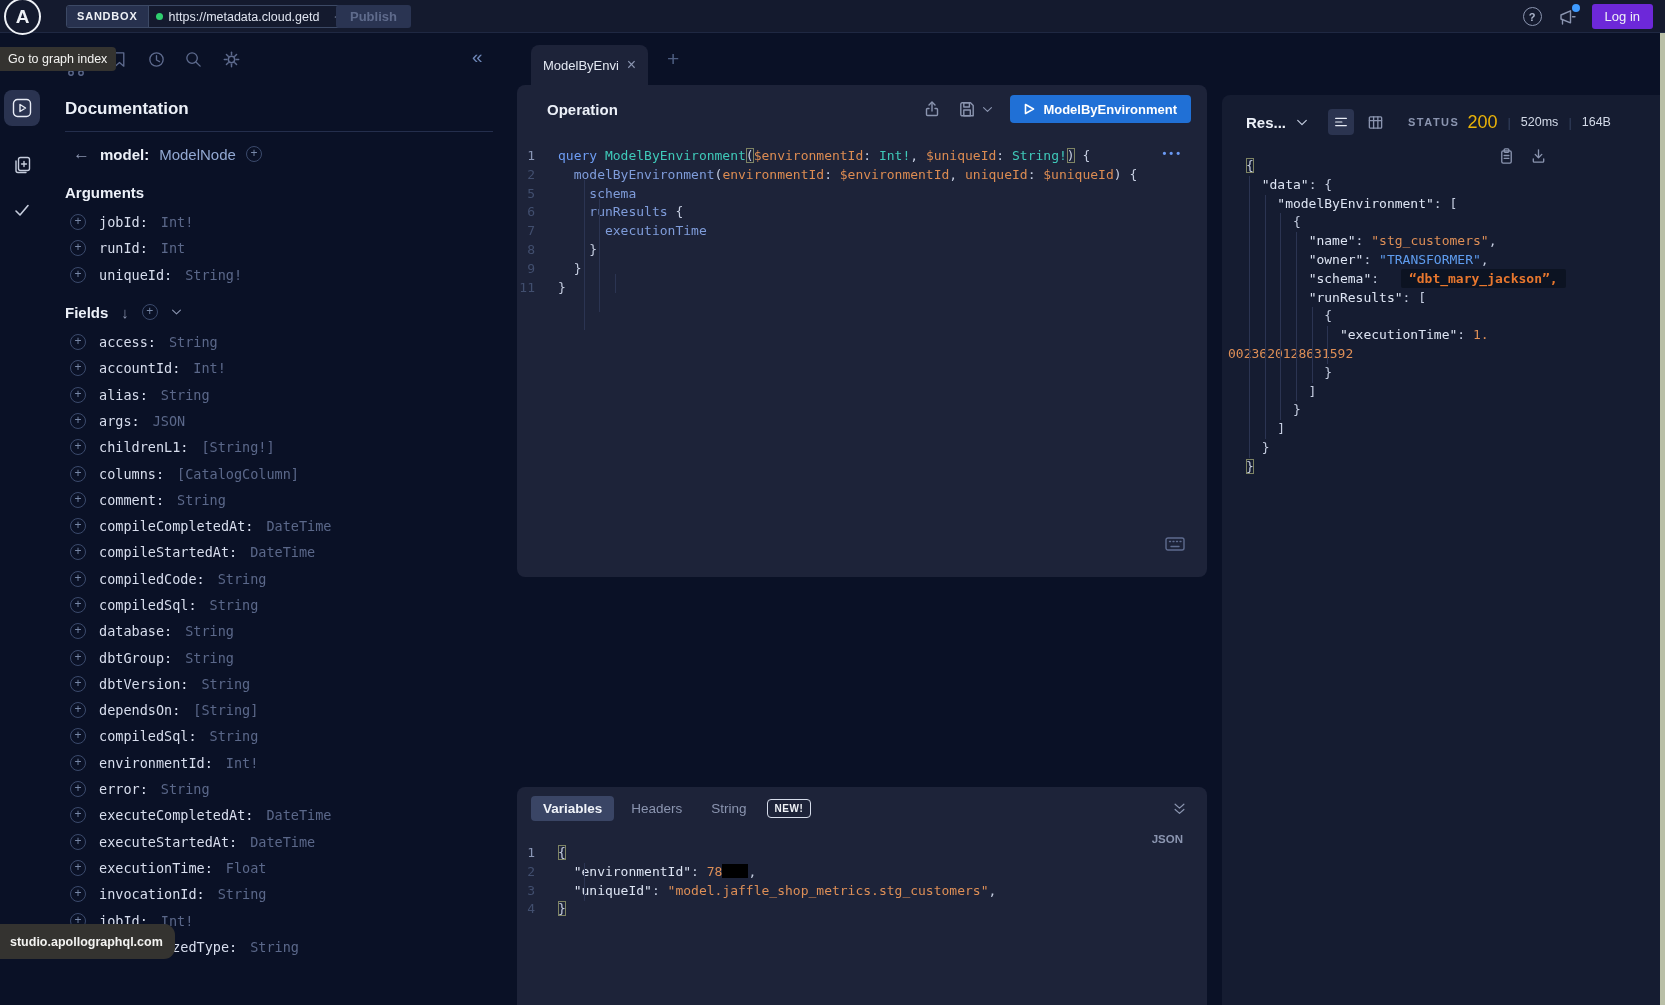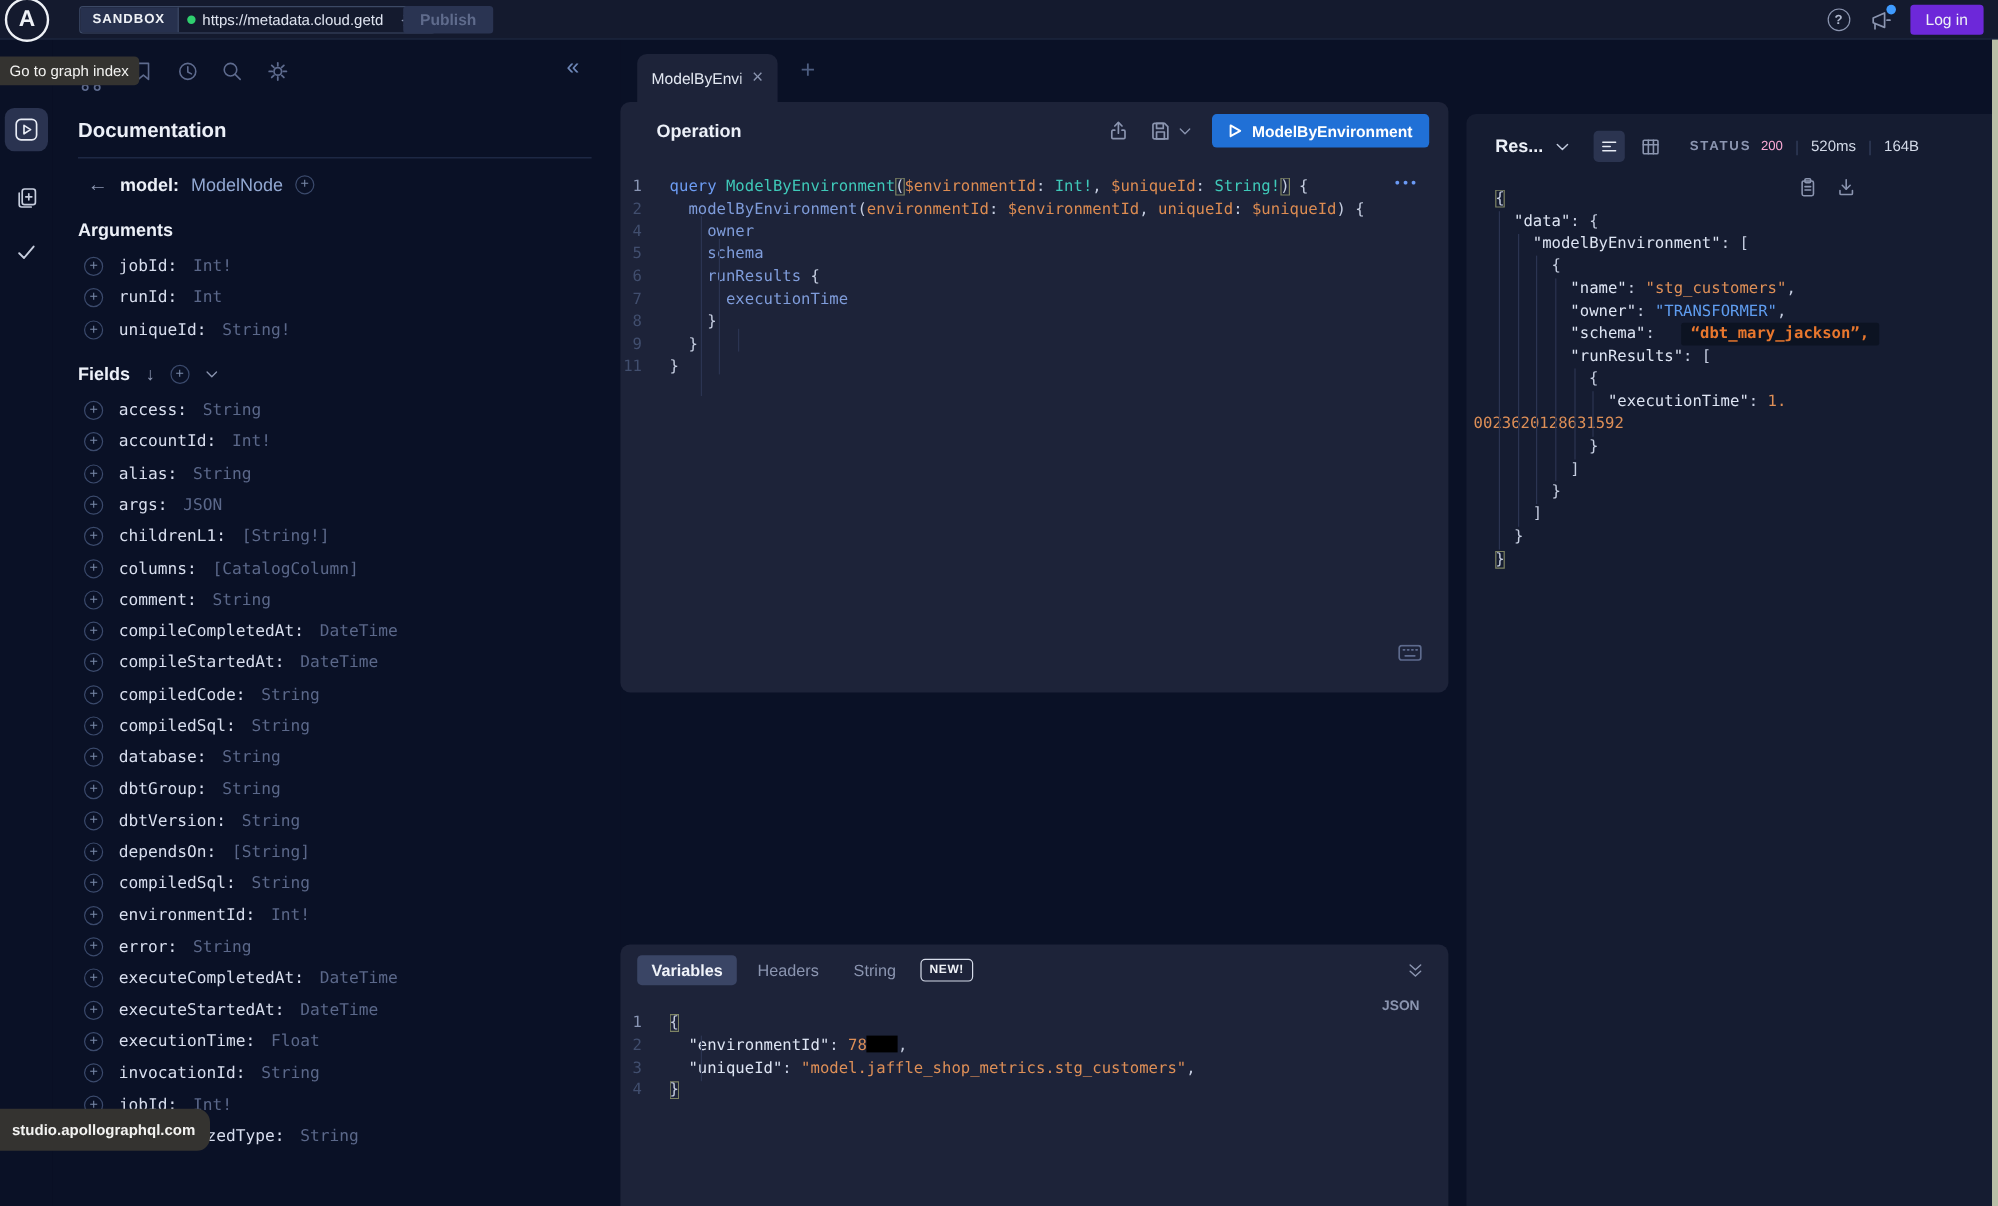--- a/index.html
+++ b/index.html
@@ -111,21 +111,21 @@
   #vars-editor { position:absolute; left:0; right:0; top:57px; }
 
   
   #resp-card { left:705px; top:62px; right:0; height:910px; background:#151c31; border-radius:8px 0 0 0; }
   #resp-header { display:flex; align-items:center; padding:14px 0 0 24px; }
   #resp-title { font-size:15px; font-weight:bold; color:#ecf0f8; }
   #resp-chevron { margin-left:10px; }
   #resp-view-text { margin-left:20px; width:26px; height:26px; background:#2b3450; border-radius:4px; display:flex; align-items:center; justify-content:center; }
   #resp-view-table { margin-left:13px; }
   #status-label { margin-left:24px; font-size:11px; letter-spacing:1.5px; color:#8b95b0; font-weight:bold; }
-  #status-code { margin-left:8px; font-size:11px; color:#f9a8d4; }
+  #status-code { margin-left:8px; font-size:18px; color:#eab308; }
   .hsep { margin-left:10px; color:#33405e; font-size:13px; }
   #resp-time { margin-left:10px; font-size:12.5px; color:#d3dae8; }
   #resp-size { margin-left:10px; font-size:12.5px; color:#d3dae8; }
   #resp-editor { position:absolute; left:0; right:10px; top:62px; padding-left:6px; }
   #resp-editor .code-line { padding-left:18px; }
   #resp-editor .code-line.wrap { padding-left:0; }
   #copy-icon { position:absolute; left:276px; top:52px; }
   #dl-icon { position:absolute; left:308px; top:52px; }
 
   #edge-strip { position:absolute; right:0; top:33px; bottom:0; width:5px; background:#b9bfa7; z-index:40; }
@@ -424,21 +424,20 @@
       <button id="run-btn">
         <svg width="11" height="12" viewBox="0 0 11 12" style="stroke:#fff; stroke-width:1.6; fill:none; stroke-linejoin:round;">
           <polygon points="1.5,1.5 9.5,6 1.5,10.5"></polygon>
         </svg>
         <span>ModelByEnvironment</span>
       </button>
     </div>
     <div id="op-editor" class="editor">
         <div class="code-line"><span class="ln ln-hl">1</span><span class="lc"><span class="tk-kw">query </span><span class="tk-op">ModelByEnvironment</span><span class="tk-brx">(</span><span class="tk-var">$environmentId</span><span class="tk-pun">: </span><span class="tk-typ">Int!</span><span class="tk-pun">, </span><span class="tk-var">$uniqueId</span><span class="tk-pun">: </span><span class="tk-typ">String!</span><span class="tk-brx">)</span><span class="tk-pun"> {</span></span></div>
         <div class="code-line"><span class="ln">2</span><span class="lc"><span class="tk-pun">  </span><span class="tk-fld">modelByEnvironment</span><span class="tk-pun">(</span><span class="tk-arg">environmentId</span><span class="tk-pun">: </span><span class="tk-var">$environmentId</span><span class="tk-pun">, </span><span class="tk-arg">uniqueId</span><span class="tk-pun">: </span><span class="tk-var">$uniqueId</span><span class="tk-pun">) {</span></span></div>
-        <div class="code-line"><span class="ln">4</span><span class="lc"><span class="tk-pun">    </span><span class="tk-fld">owner</span></span></div>
         <div class="code-line"><span class="ln">5</span><span class="lc"><span class="tk-pun">    </span><span class="tk-fld">schema</span></span></div>
         <div class="code-line"><span class="ln">6</span><span class="lc"><span class="tk-pun">    </span><span class="tk-fld">runResults</span><span class="tk-pun"> {</span></span></div>
         <div class="code-line"><span class="ln">7</span><span class="lc"><span class="tk-pun">      </span><span class="tk-fld">executionTime</span></span></div>
         <div class="code-line"><span class="ln">8</span><span class="lc"><span class="tk-pun">    }</span></span></div>
         <div class="code-line"><span class="ln">9</span><span class="lc"><span class="tk-pun">  }</span></span></div>
         <div class="code-line"><span class="ln">11</span><span class="lc"><span class="tk-pun">}</span></span></div>
       </div>
     <div class="guide" style="left:67px; top:95px; height:150px;"></div>
     <div class="guide" style="left:82px; top:114px; height:113px;"></div>
     <div class="guide" style="left:98px; top:189px; height:19px;"></div>

